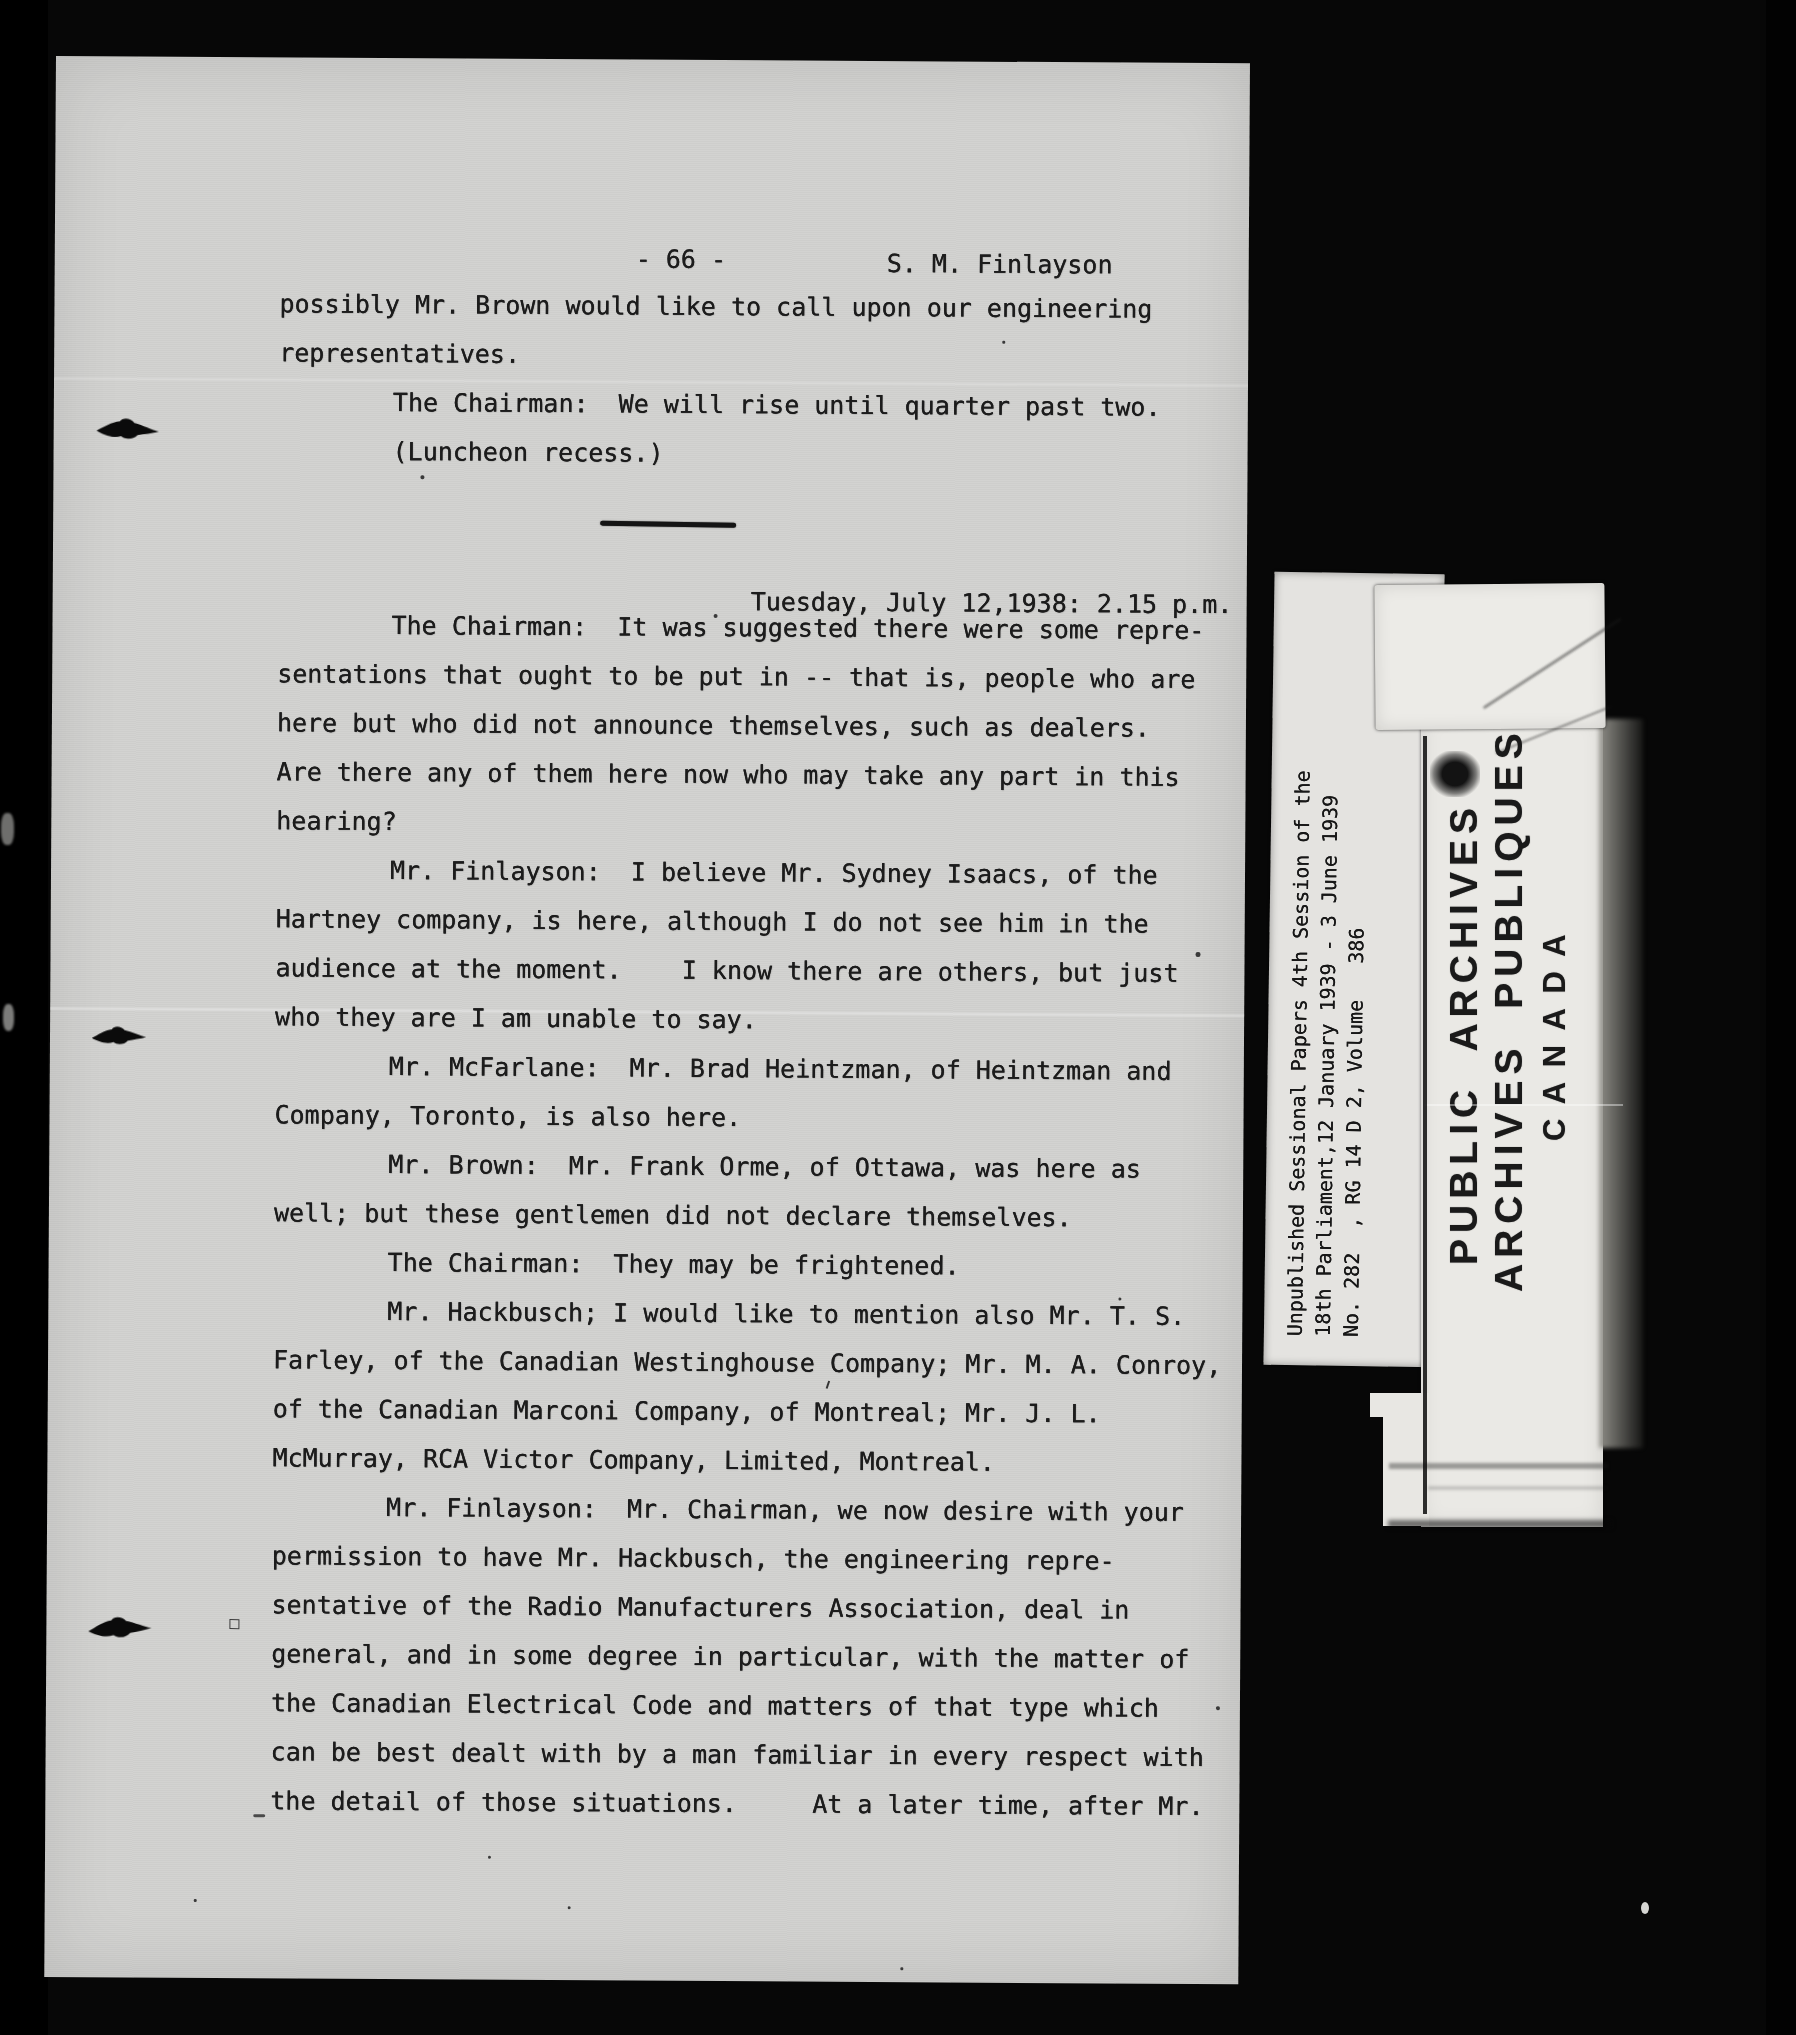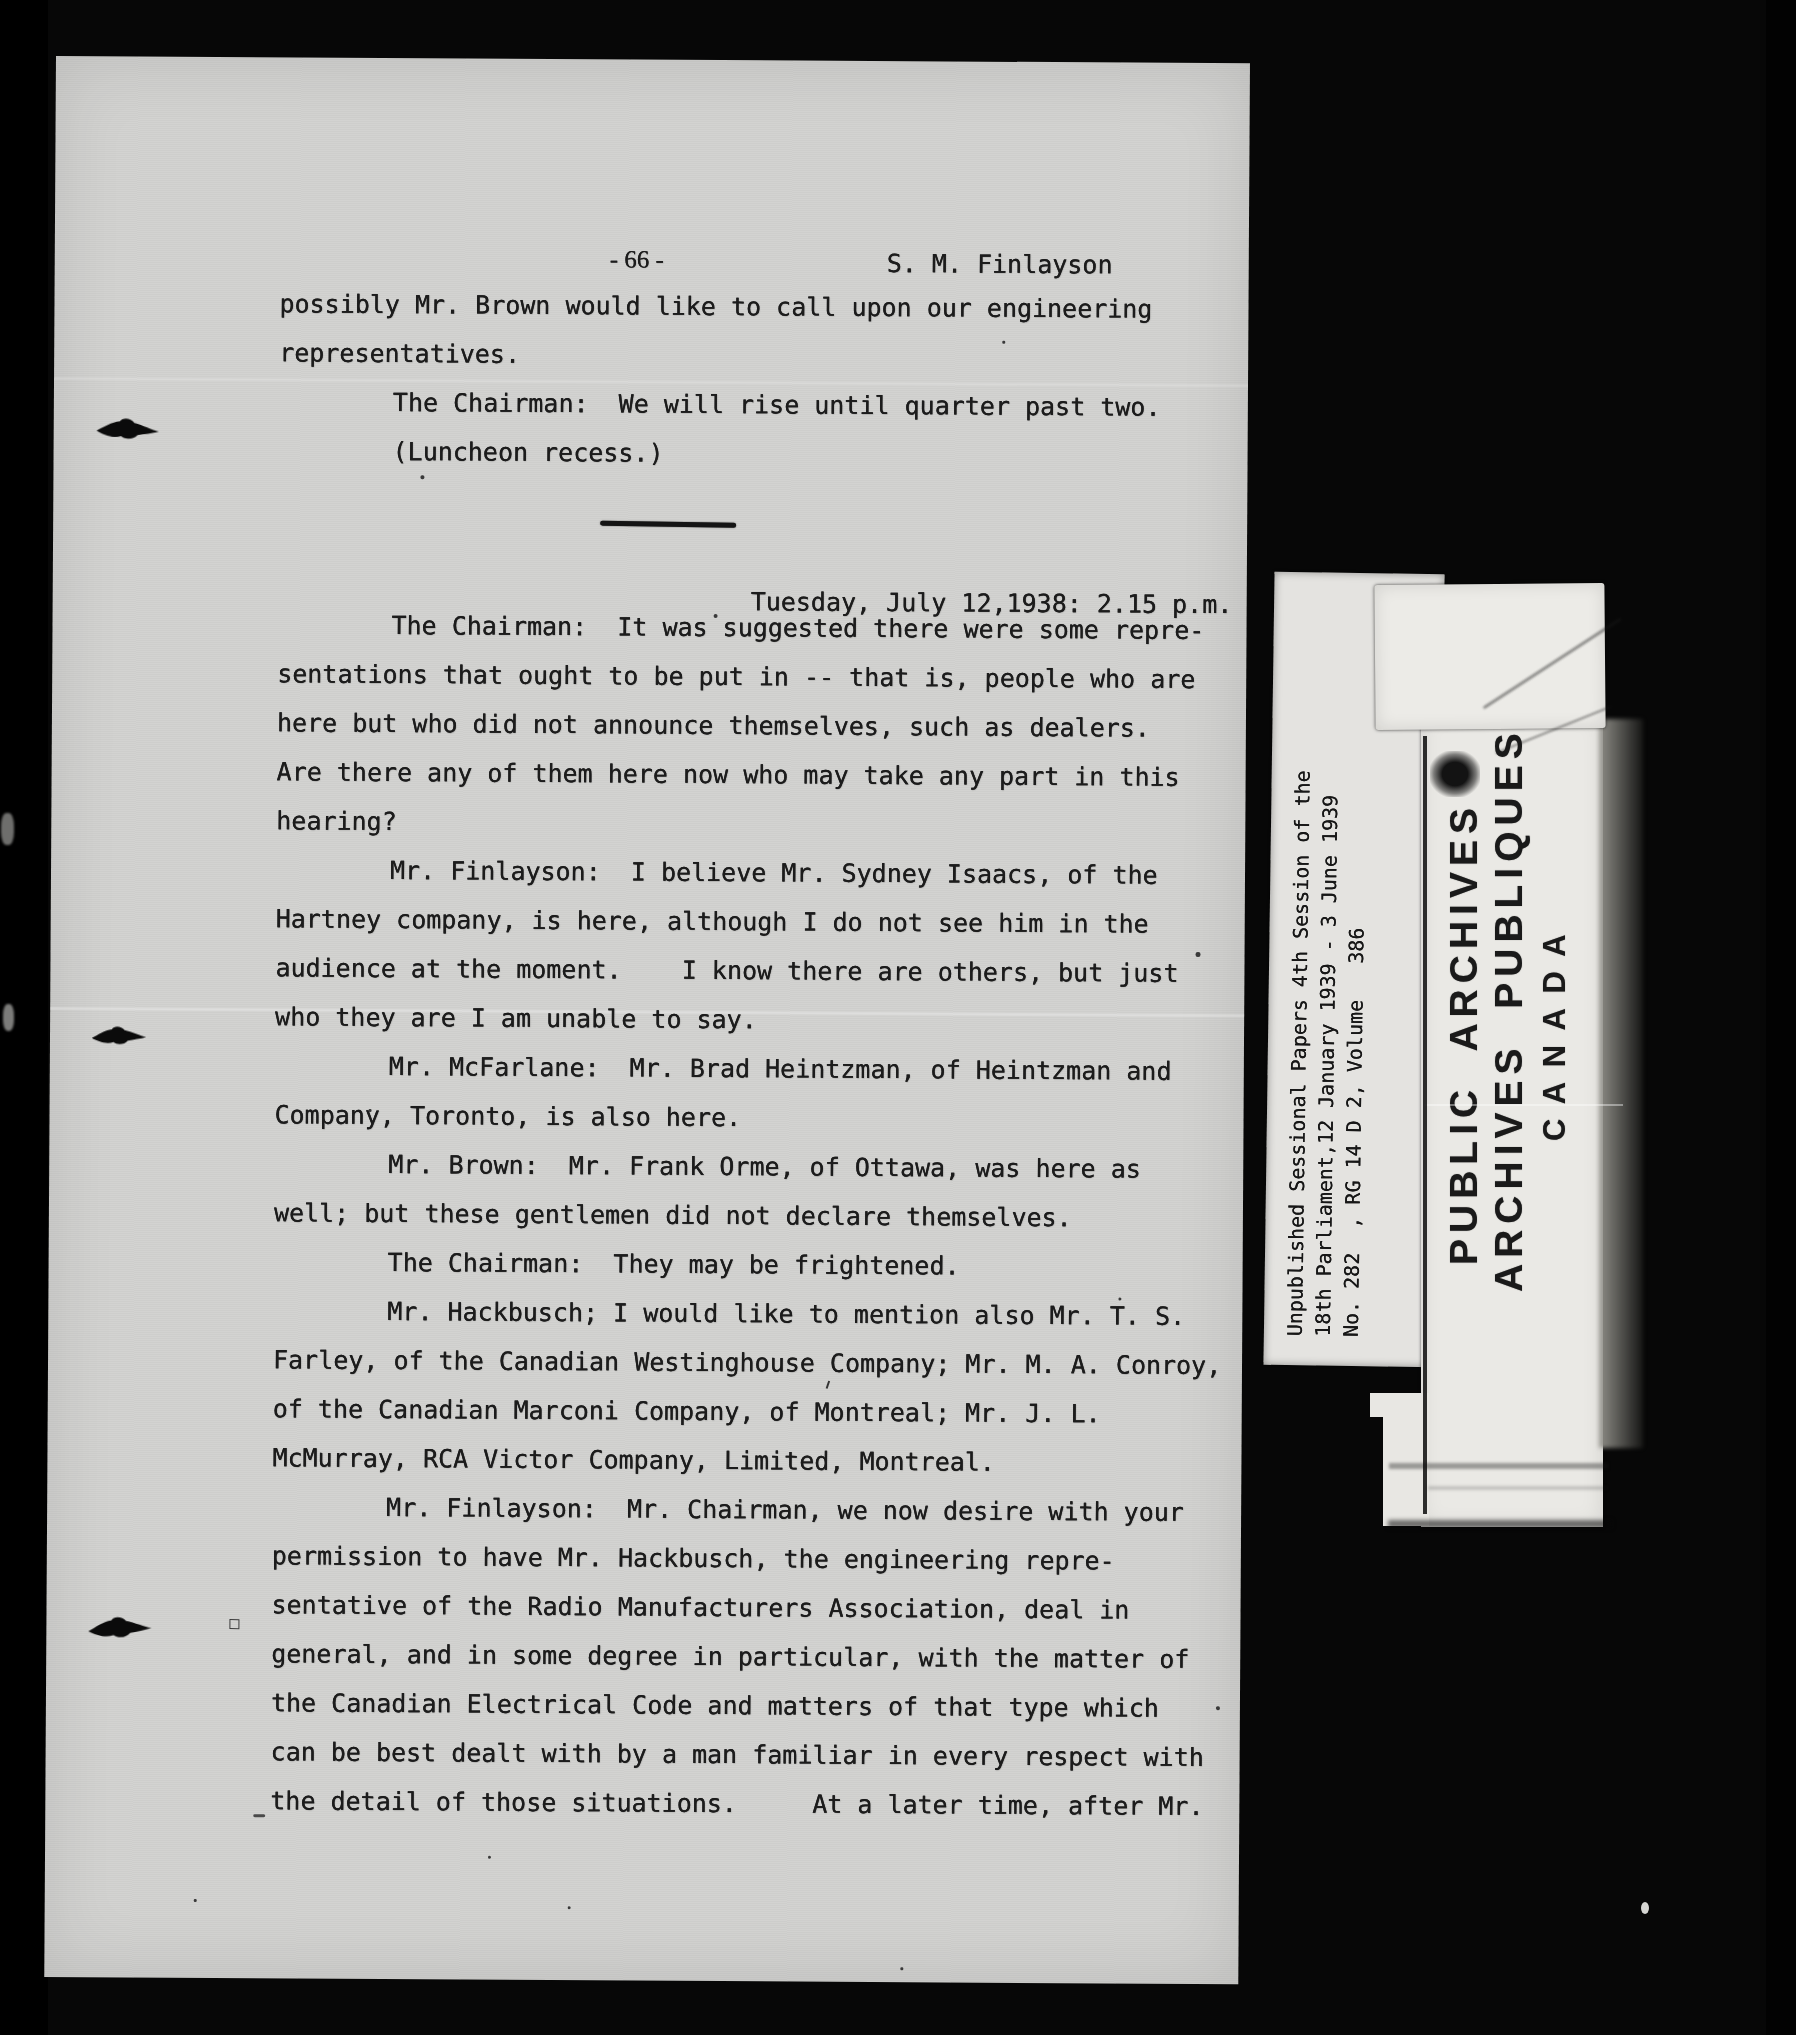--- a/index.html
+++ b/index.html
@@ -30,21 +30,21 @@
   }
   .tline{
     white-space:pre;
     font-size:25px;line-height:49px;
     color:#1c1c1c;
     text-shadow:0 0 0.5px #1c1c1c, 0.5px 0.5px 1px rgba(40,40,40,.30);
   }
   .ind{padding-left:114px;}
   .hline{position:absolute;white-space:pre;font-size:25px;line-height:30px;color:#1c1c1c;
          text-shadow:0 0 0.5px #1c1c1c, 0.5px 0.5px 1px rgba(40,40,40,.30);}
-  .hl-left{left:555px;top:185px;font-family:Liberation Serif, serif;}
+  .hl-left{left:581px;top:185px;}
   .hl-right{left:832px;top:188px;}
   #top-block{position:absolute;left:225px;top:222px;}
   #body-block{position:absolute;left:225px;top:543px;}
   .date-line{position:absolute;left:698px;top:517px;}
   .divider{
     position:absolute;left:547px;top:462px;width:136px;height:4.5px;
     background:#141414;border-radius:2.5px;transform:rotate(0.6deg);
     box-shadow:0 0 1.5px rgba(20,20,20,.65);
   }
   .band{position:absolute;left:0;width:1194px;height:2.5px;background:rgba(255,255,255,.26);}

